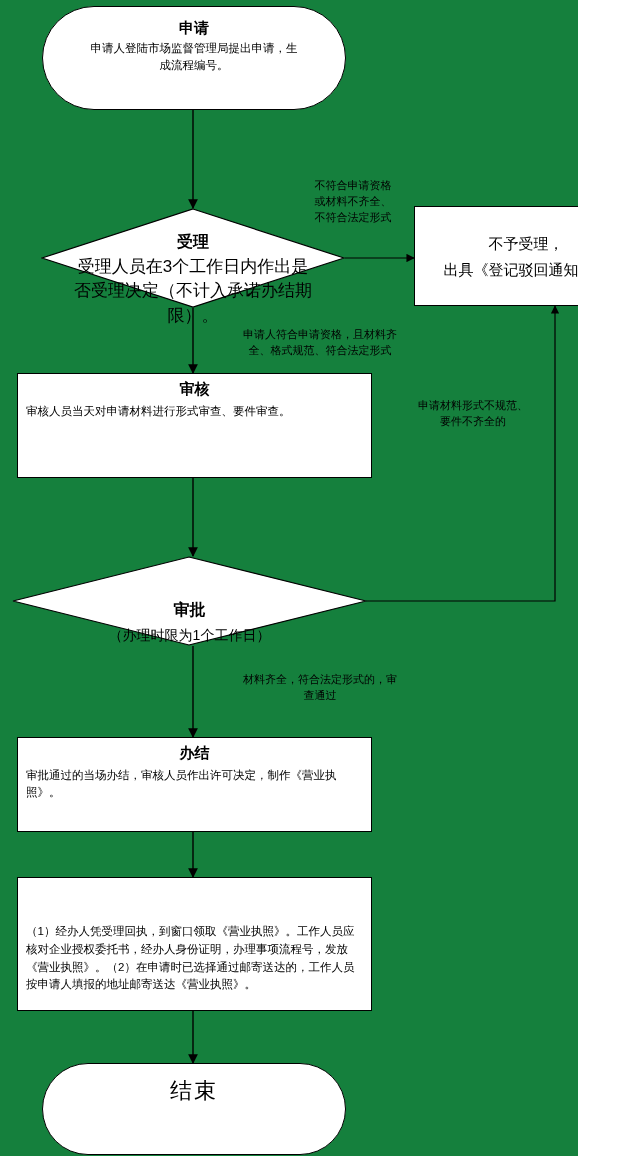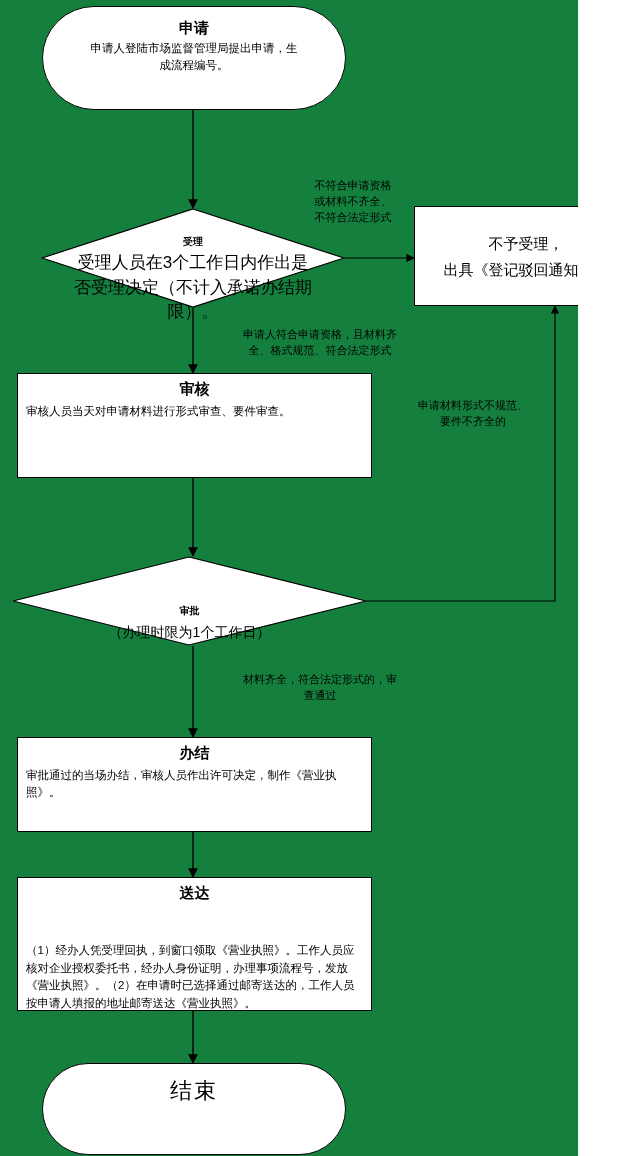--- a/index.html
+++ b/index.html
@@ -70,21 +70,21 @@
     width: 100%;
     height: 100%;
     display: flex;
     flex-direction: column;
     align-items: center;
     justify-content: center;
     text-align: center;
   }
   .diamond .title {
     font-weight: bold;
-    font-size: 10px;
+    font-size: 16px;
     margin-top: 44px;
   }
   .diamond .sub {
     font-size: 17px;
     line-height: 1.45;
     margin-top: 2px;
     text-align: center;
   }
   .edge-label {
     position: absolute;
@@ -174,21 +174,20 @@
 
   <div class="node" style="left:17px; top:737px; width:355px; height:95px;">
     <div class="node-inner">
       <div class="title">办结</div>
       <div class="body" style="padding-top:4px;">审批通过的当场办结，审核人员作出许可决定，制作《营业执照》。</div>
     </div>
   </div>
 
   <div class="node" style="left:17px; top:877px; width:355px; height:134px;">
     <div class="node-inner">
-      <div class="title">送达</div>
       <div class="body" style="padding-top:3px; line-height:1.55;margin-top:36px;">（1）经办人凭受理回执，到窗口领取《营业执照》。工作人员应核对企业授权委托书，经办人身份证明，办理事项流程号，发放《营业执照》。（2）在申请时已选择通过邮寄送达的，工作人员按申请人填报的地址邮寄送达《营业执照》。</div>
     </div>
   </div>
 
   <div class="node stadium center" style="left:42px; top:1063px; width:304px; height:92px;">
     <div class="node-inner" style="display:flex;align-items:flex-start;justify-content:center;height:100%;box-sizing:border-box;padding-top:12px;">
       <div class="end-text">结束</div>
     </div>
   </div>
 

